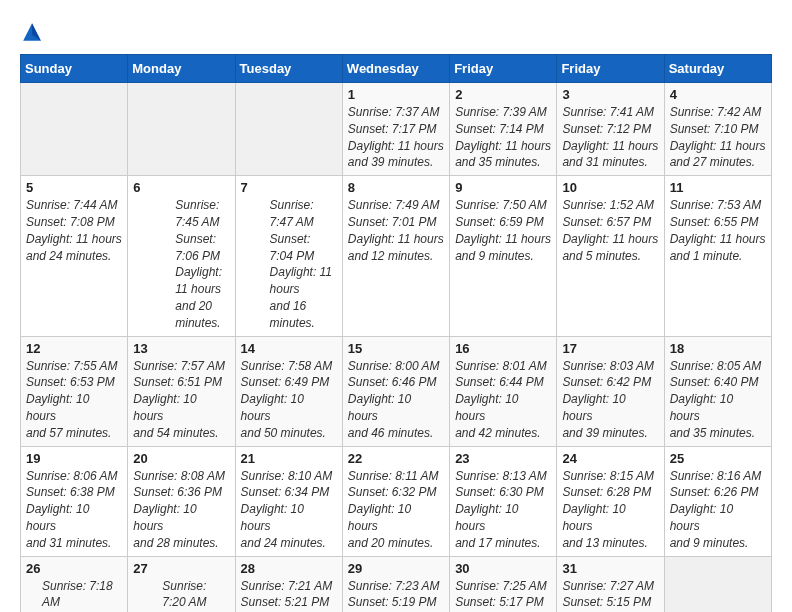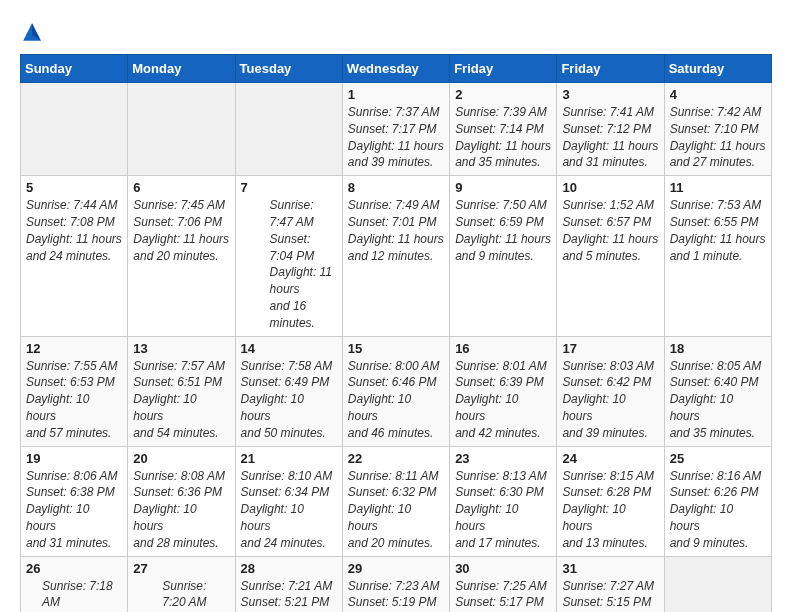--- a/index.html
+++ b/index.html
@@ -161,21 +161,21 @@
       <tr>
         <td>
           <span class="day-number">5</span>
           <div class="day-info" style="white-space: pre-line;">Sunrise: 7:44 AM
 Sunset: 7:08 PM
 Daylight: 11 hours
 and 24 minutes.</div>
         </td>
         <td>
           <span class="day-number">6</span>
-          <div class="day-info" style="white-space: pre-line;">Sunrise: 7:45 AM
+          <div class="day-info" style="white-space: pre-line; margin-left: 42px;">Sunrise: 7:45 AM
 Sunset: 7:06 PM
 Daylight: 11 hours
 and 20 minutes.</div>
         </td>
         <td>
           <span class="day-number">7</span>
           <div class="day-info" style="white-space: pre-line; margin-left: 29px;">Sunrise: 7:47 AM
 Sunset: 7:04 PM
 Daylight: 11 hours
 and 16 minutes.</div>
@@ -234,21 +234,21 @@
         <td>
           <span class="day-number">15</span>
           <div class="day-info" style="white-space: pre-line;">Sunrise: 8:00 AM
 Sunset: 6:46 PM
 Daylight: 10 hours
 and 46 minutes.</div>
         </td>
         <td>
           <span class="day-number">16</span>
           <div class="day-info" style="white-space: pre-line;">Sunrise: 8:01 AM
-Sunset: 6:39 PM
+Sunset: 6:44 PM
 Daylight: 10 hours
 and 42 minutes.</div>
         </td>
         <td>
           <span class="day-number">17</span>
           <div class="day-info" style="white-space: pre-line;">Sunrise: 8:03 AM
 Sunset: 6:42 PM
 Daylight: 10 hours
 and 39 minutes.</div>
         </td>

